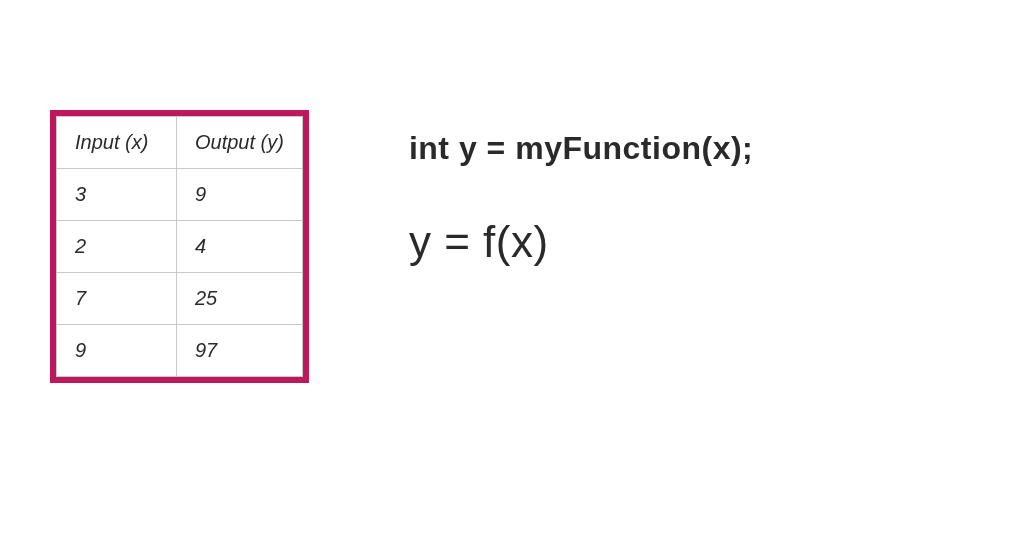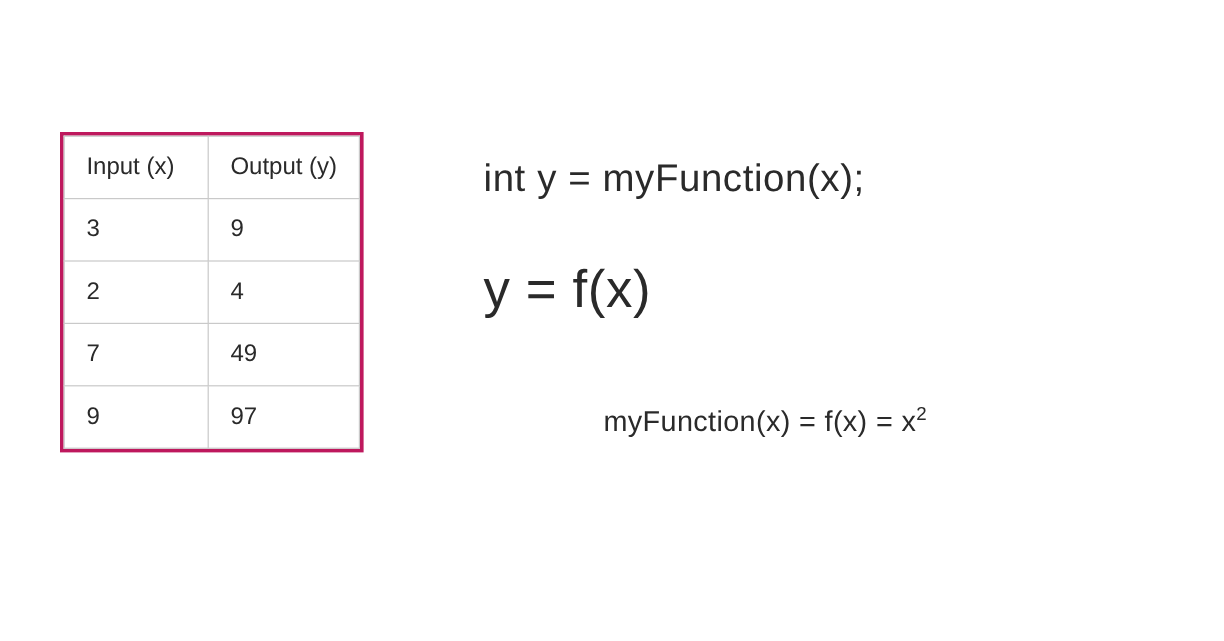--- a/index.html
+++ b/index.html
@@ -15,21 +15,22 @@
       color: #2a2a2a;
       position: relative;
     }
     .container {
       display: flex;
       padding: 110px 40px 40px 50px;
       gap: 100px;
       align-items: flex-start;
     }
     .table-wrap {
-      border: 3px solid #be185d;
+      border: 6px solid #be185d;
+      font-style: italic;
     }
     table {
       border-collapse: collapse;
       font-size: 20px;
     }
     th, td {
       border: 1px solid #c9c9c9;
       padding: 14px 18px;
       text-align: left;
       font-weight: 400;
@@ -39,20 +40,21 @@
       font-weight: 400;
     }
     .equations {
       flex: 1;
       padding-top: 20px;
     }
     .eq1 {
       font-size: 32px;
       margin-bottom: 50px;
       letter-spacing: 0.5px;
+      font-weight: bold;
     }
     .eq2 {
       font-size: 44px;
       margin-bottom: 70px;
       letter-spacing: 0.5px;
     }
     .eq3 {
       font-size: 24px;
       padding-left: 100px;
       letter-spacing: 0.3px;
@@ -79,31 +81,28 @@
         <tr>
           <td>3</td>
           <td>9</td>
         </tr>
         <tr>
           <td>2</td>
           <td>4</td>
         </tr>
         <tr>
           <td>7</td>
-          <td>49</td>
+          <td>25</td>
         </tr>
         <tr>
           <td>9</td>
           <td>97</td>
         </tr>
       </tbody>
     </table>
   </div>
 
   <div class="equations">
     <div class="eq1">int y = myFunction(x);</div>
     <div class="eq2">y = f(x)</div>
-    <div class="eq3">
-      <span>myFunction(x) = f(x) = x</span><sup>2</sup>
-    </div>
   </div>
 
 </div>
 
 </body></html>

